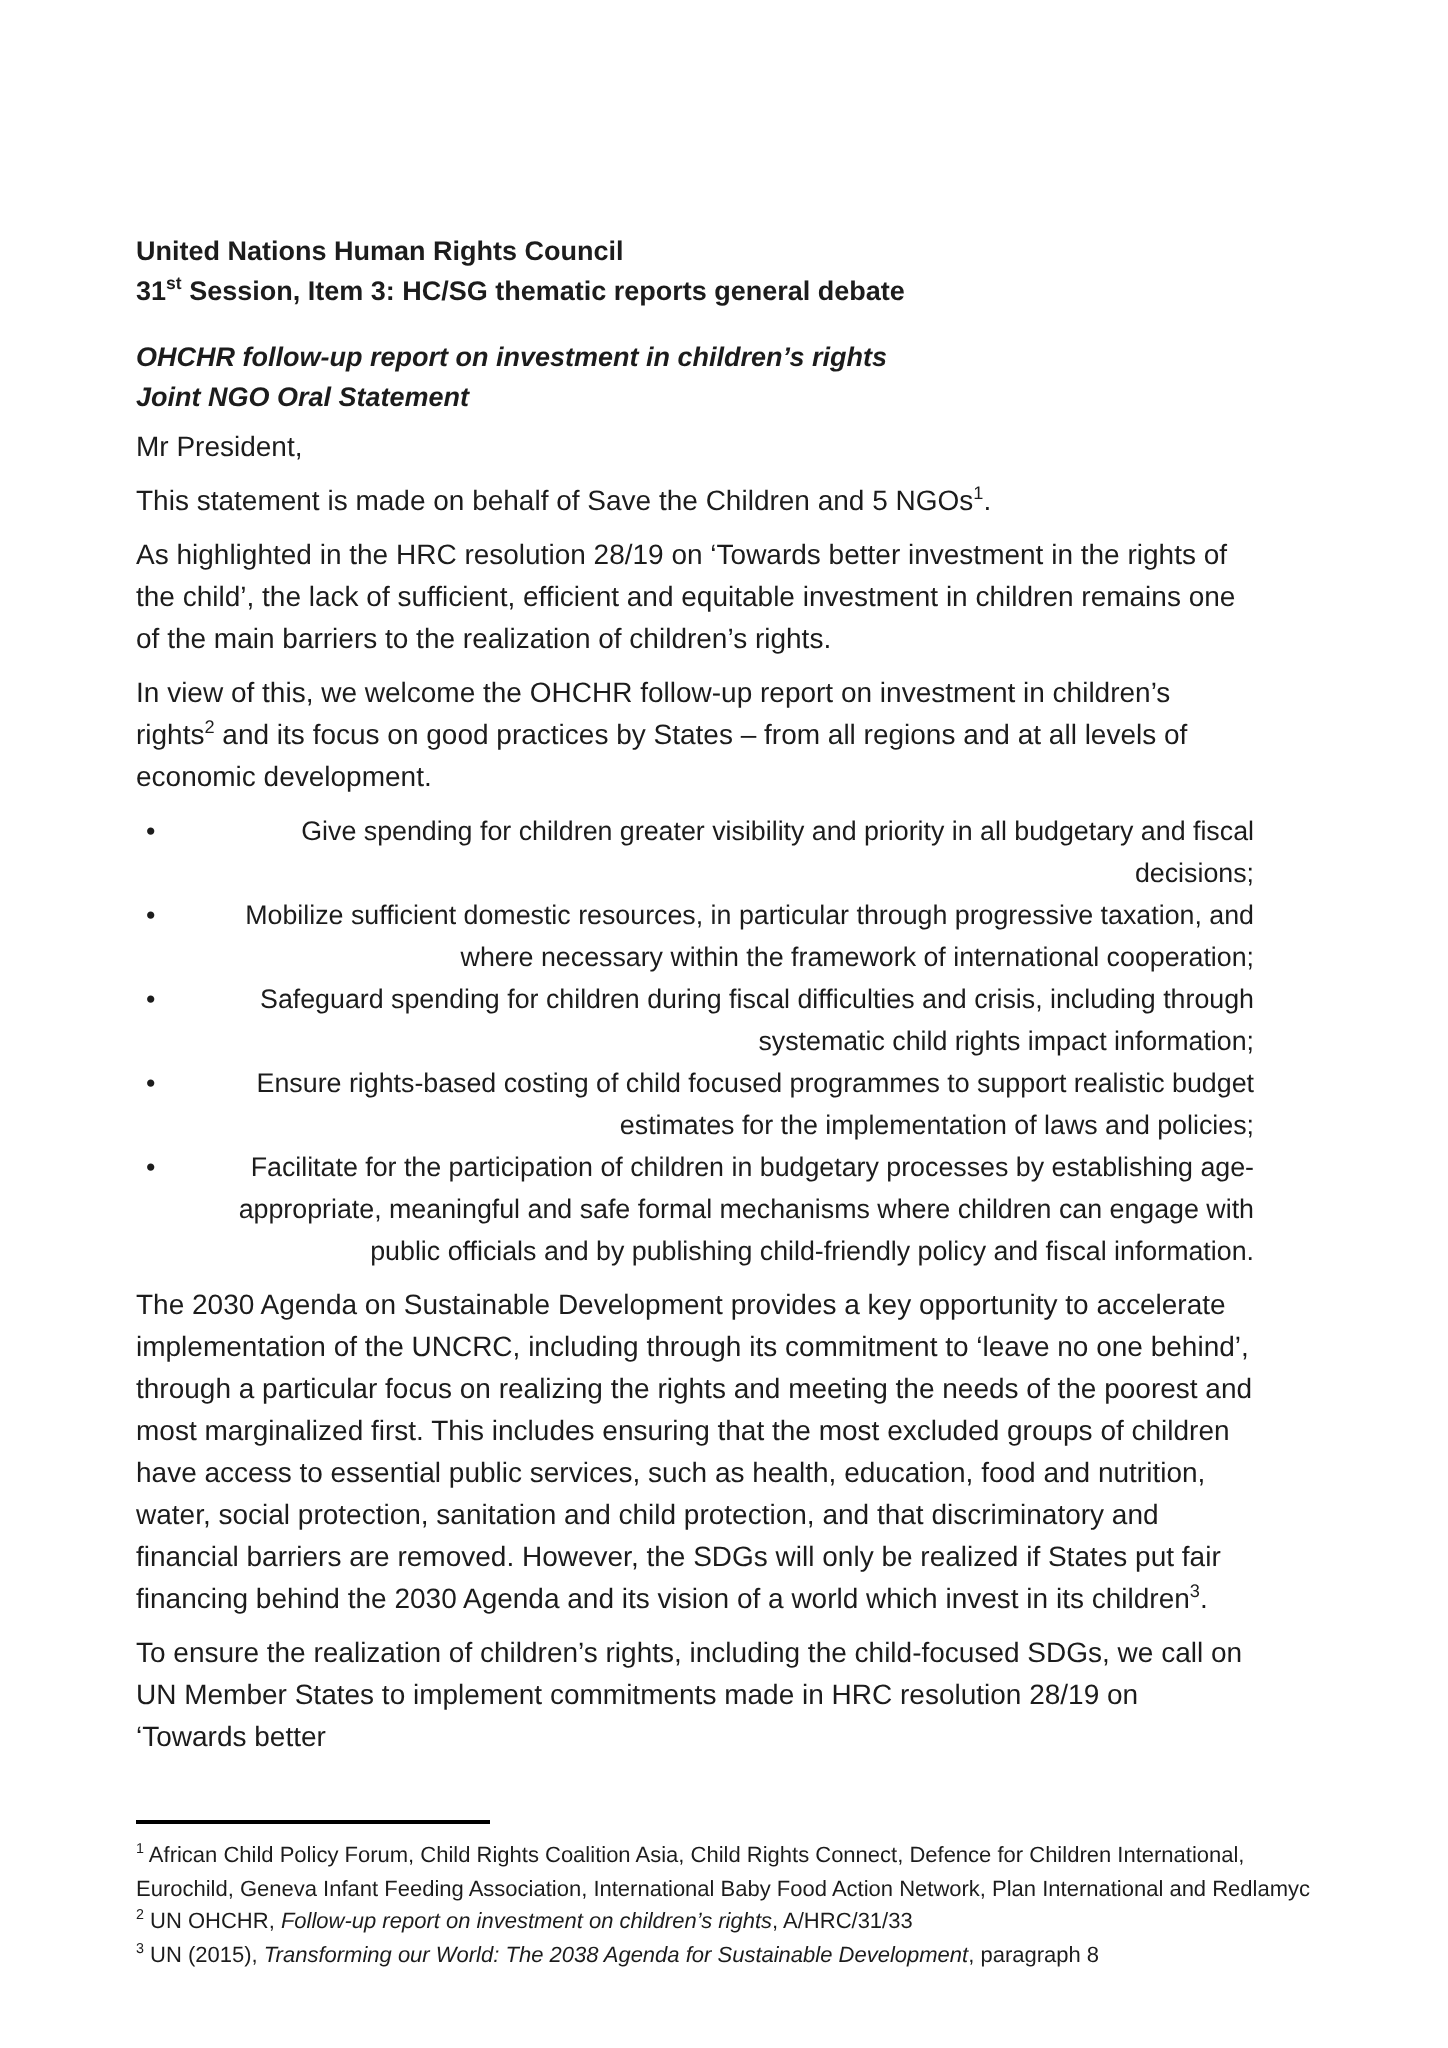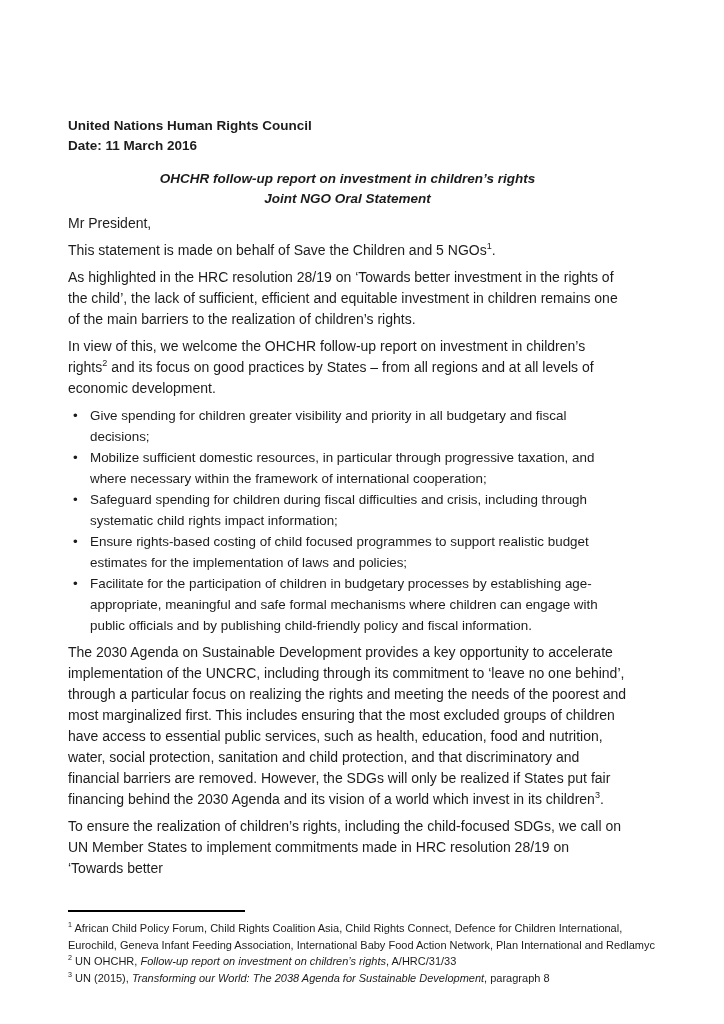--- a/index.html
+++ b/index.html
@@ -25,21 +25,21 @@
     font-size: 13.5px;
     font-weight: 700;
     line-height: 20px;
   }
   
   .title-block {
     margin-top: 13px;
   }
   .tline {
     margin: 0;
-    text-align: center;
+    text-align: left;
     font-size: 13.5px;
     font-weight: 700;
     font-style: italic;
     line-height: 20px;
   }
   
   .body {
     margin: 0 0 6px 0;
     font-size: 14px;
     line-height: 21px;
@@ -59,20 +59,21 @@
     font-size: 13.4px;
     line-height: 21px;
   }
   .dot {
     flex: 0 0 22px;
     box-sizing: border-box;
     padding-left: 5px;
   }
   .btext {
     flex: 1 1 auto;
+    text-align: right;
   }
   sup.fnref, sup.fnnum {
     font-size: 0.65em;
     line-height: 0;
     vertical-align: super;
   }
   
   .footnotes {
     position: absolute;
     left: 68px;
@@ -93,21 +94,21 @@
     font-style: italic;
   }
 </style>
 </head>
 <body>
 
 <div class="page">
 
   <header>
     <p class="hline">United Nations Human Rights Council</p>
-    <p class="hline">Date: 11 March 2016</p>
+    <p class="hline"><span>31</span><sup class="fnnum">st</sup><span> Session, Item 3: HC/SG thematic reports general debate</span></p>
   </header>
 
   <div class="title-block">
     <p class="tline">OHCHR follow-up report on investment in children’s rights</p>
     <p class="tline">Joint NGO Oral Statement</p>
   </div>
 
   <p class="body salutation">Mr President,</p>
 
   <p class="body"><span>This statement is made on behalf of Save the Children and 5 NGOs</span><sup class="fnref">1</sup><span>.</span></p>

